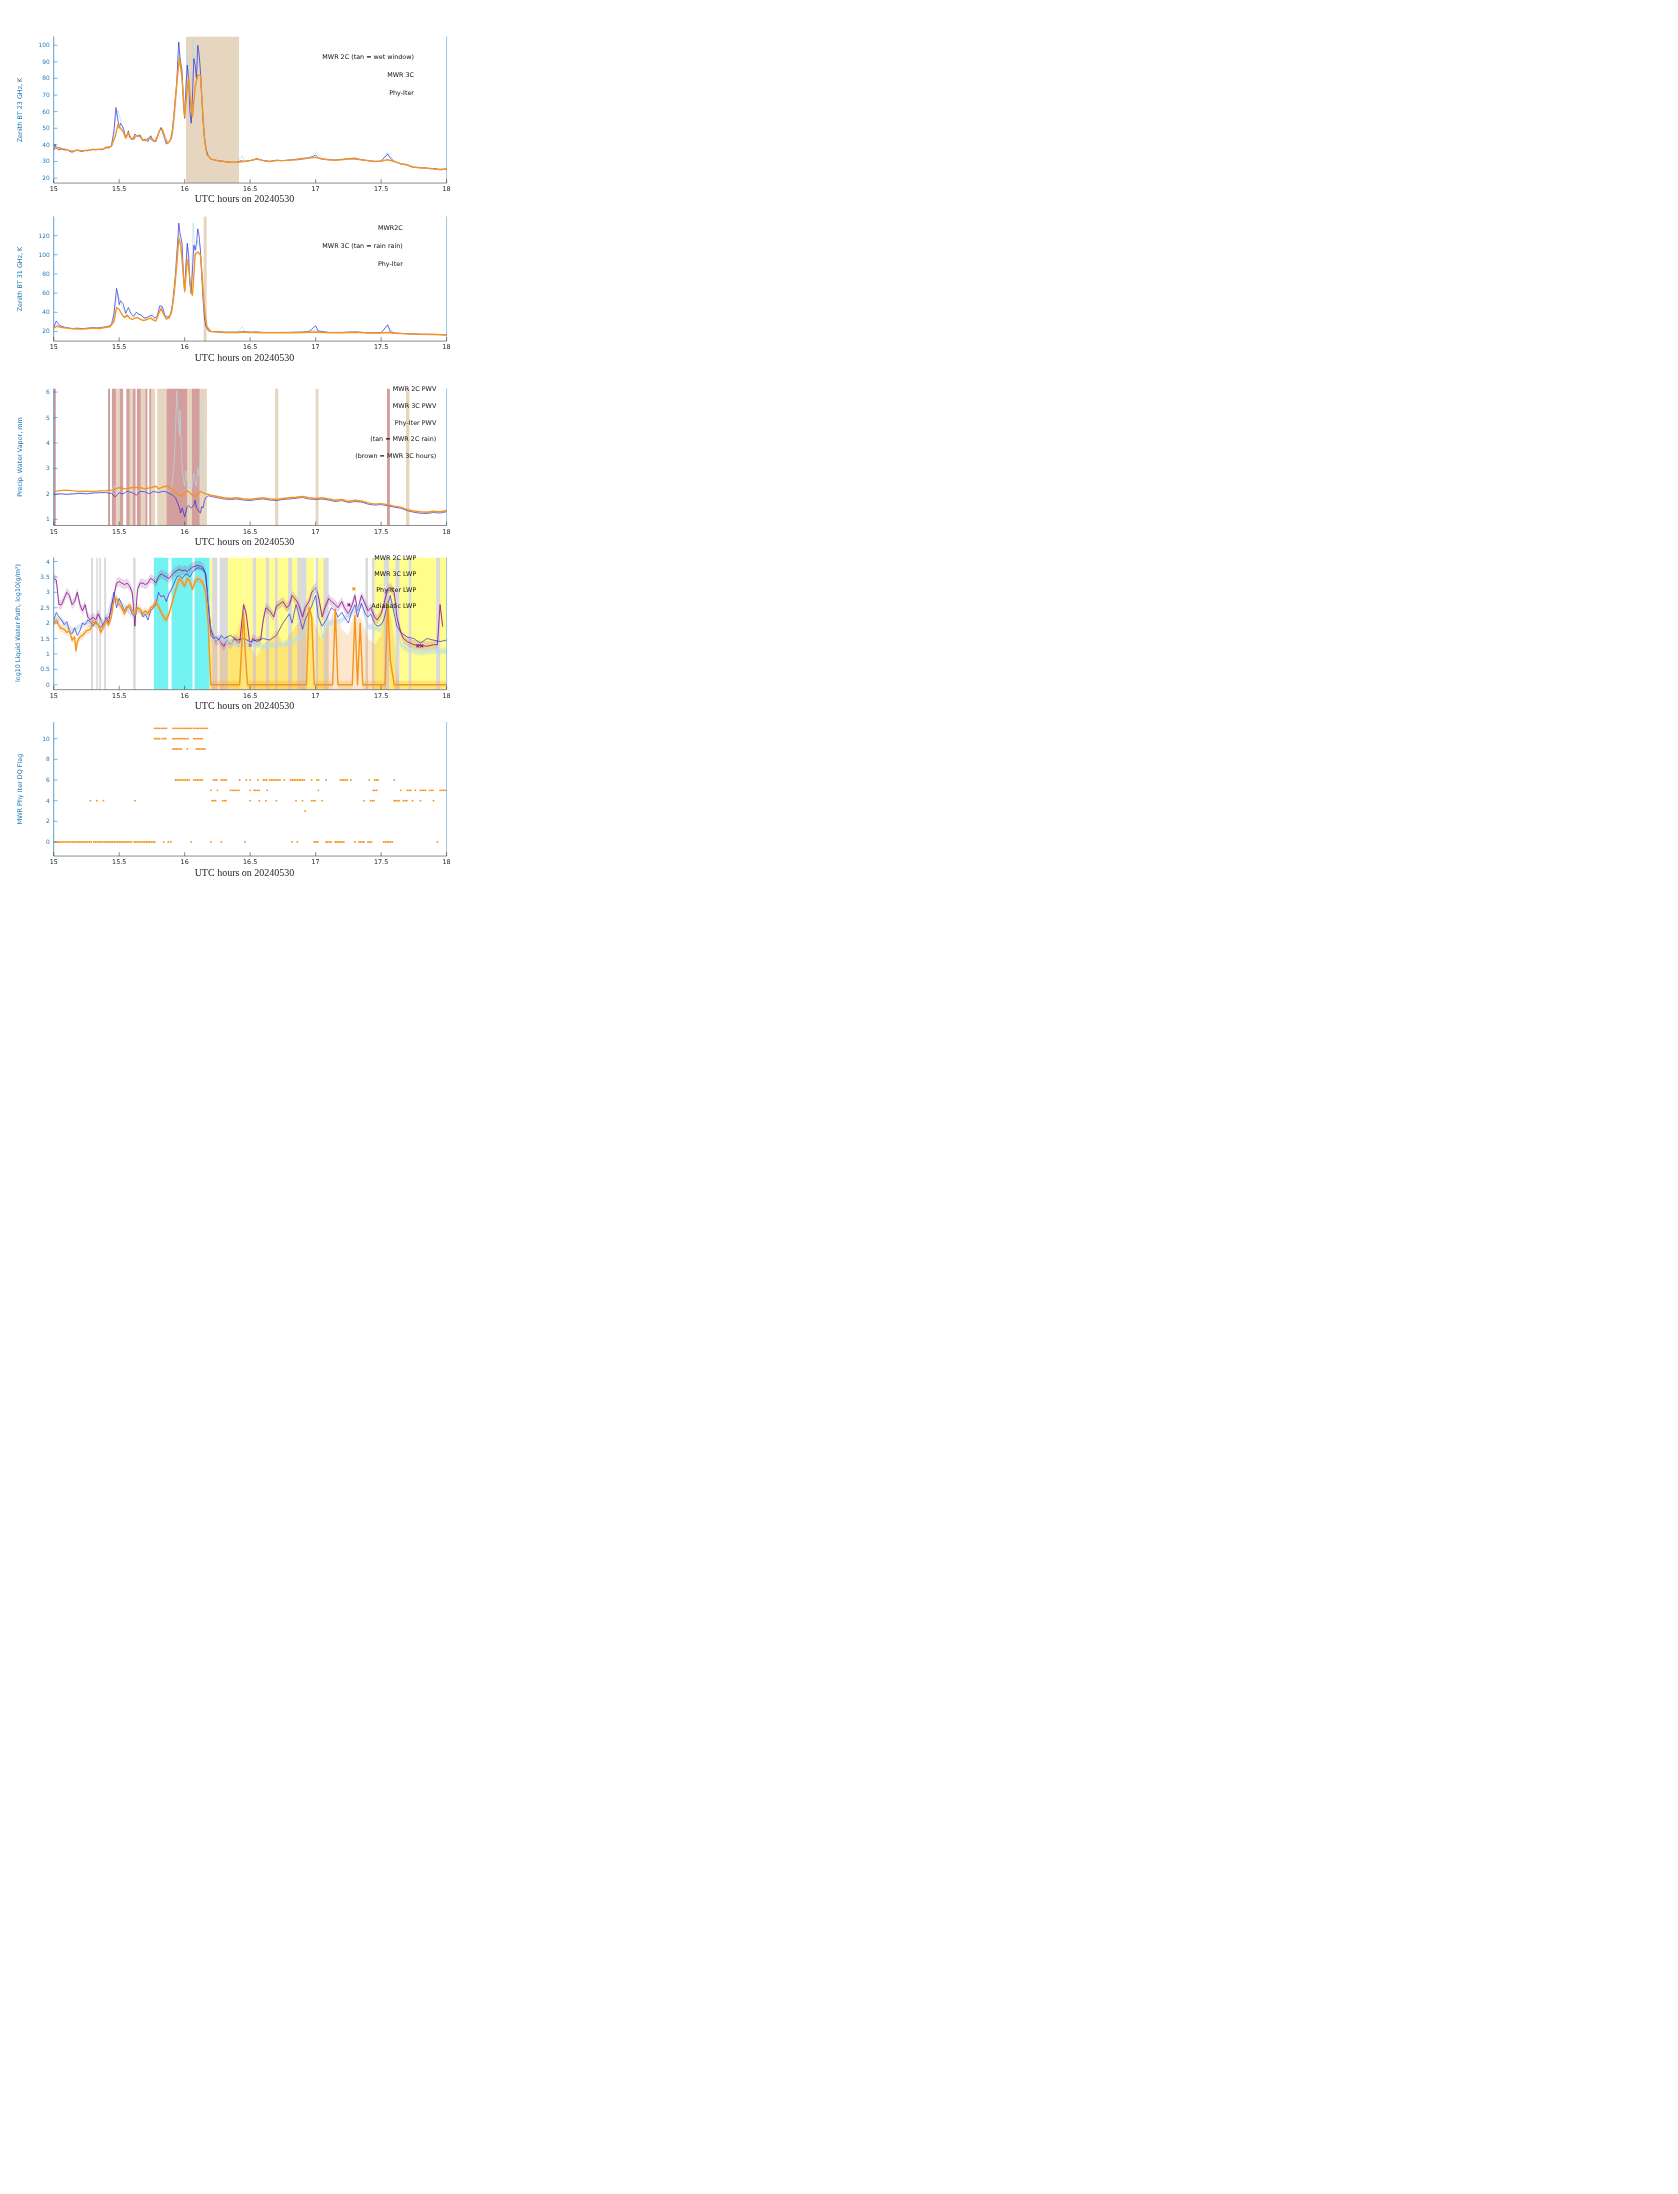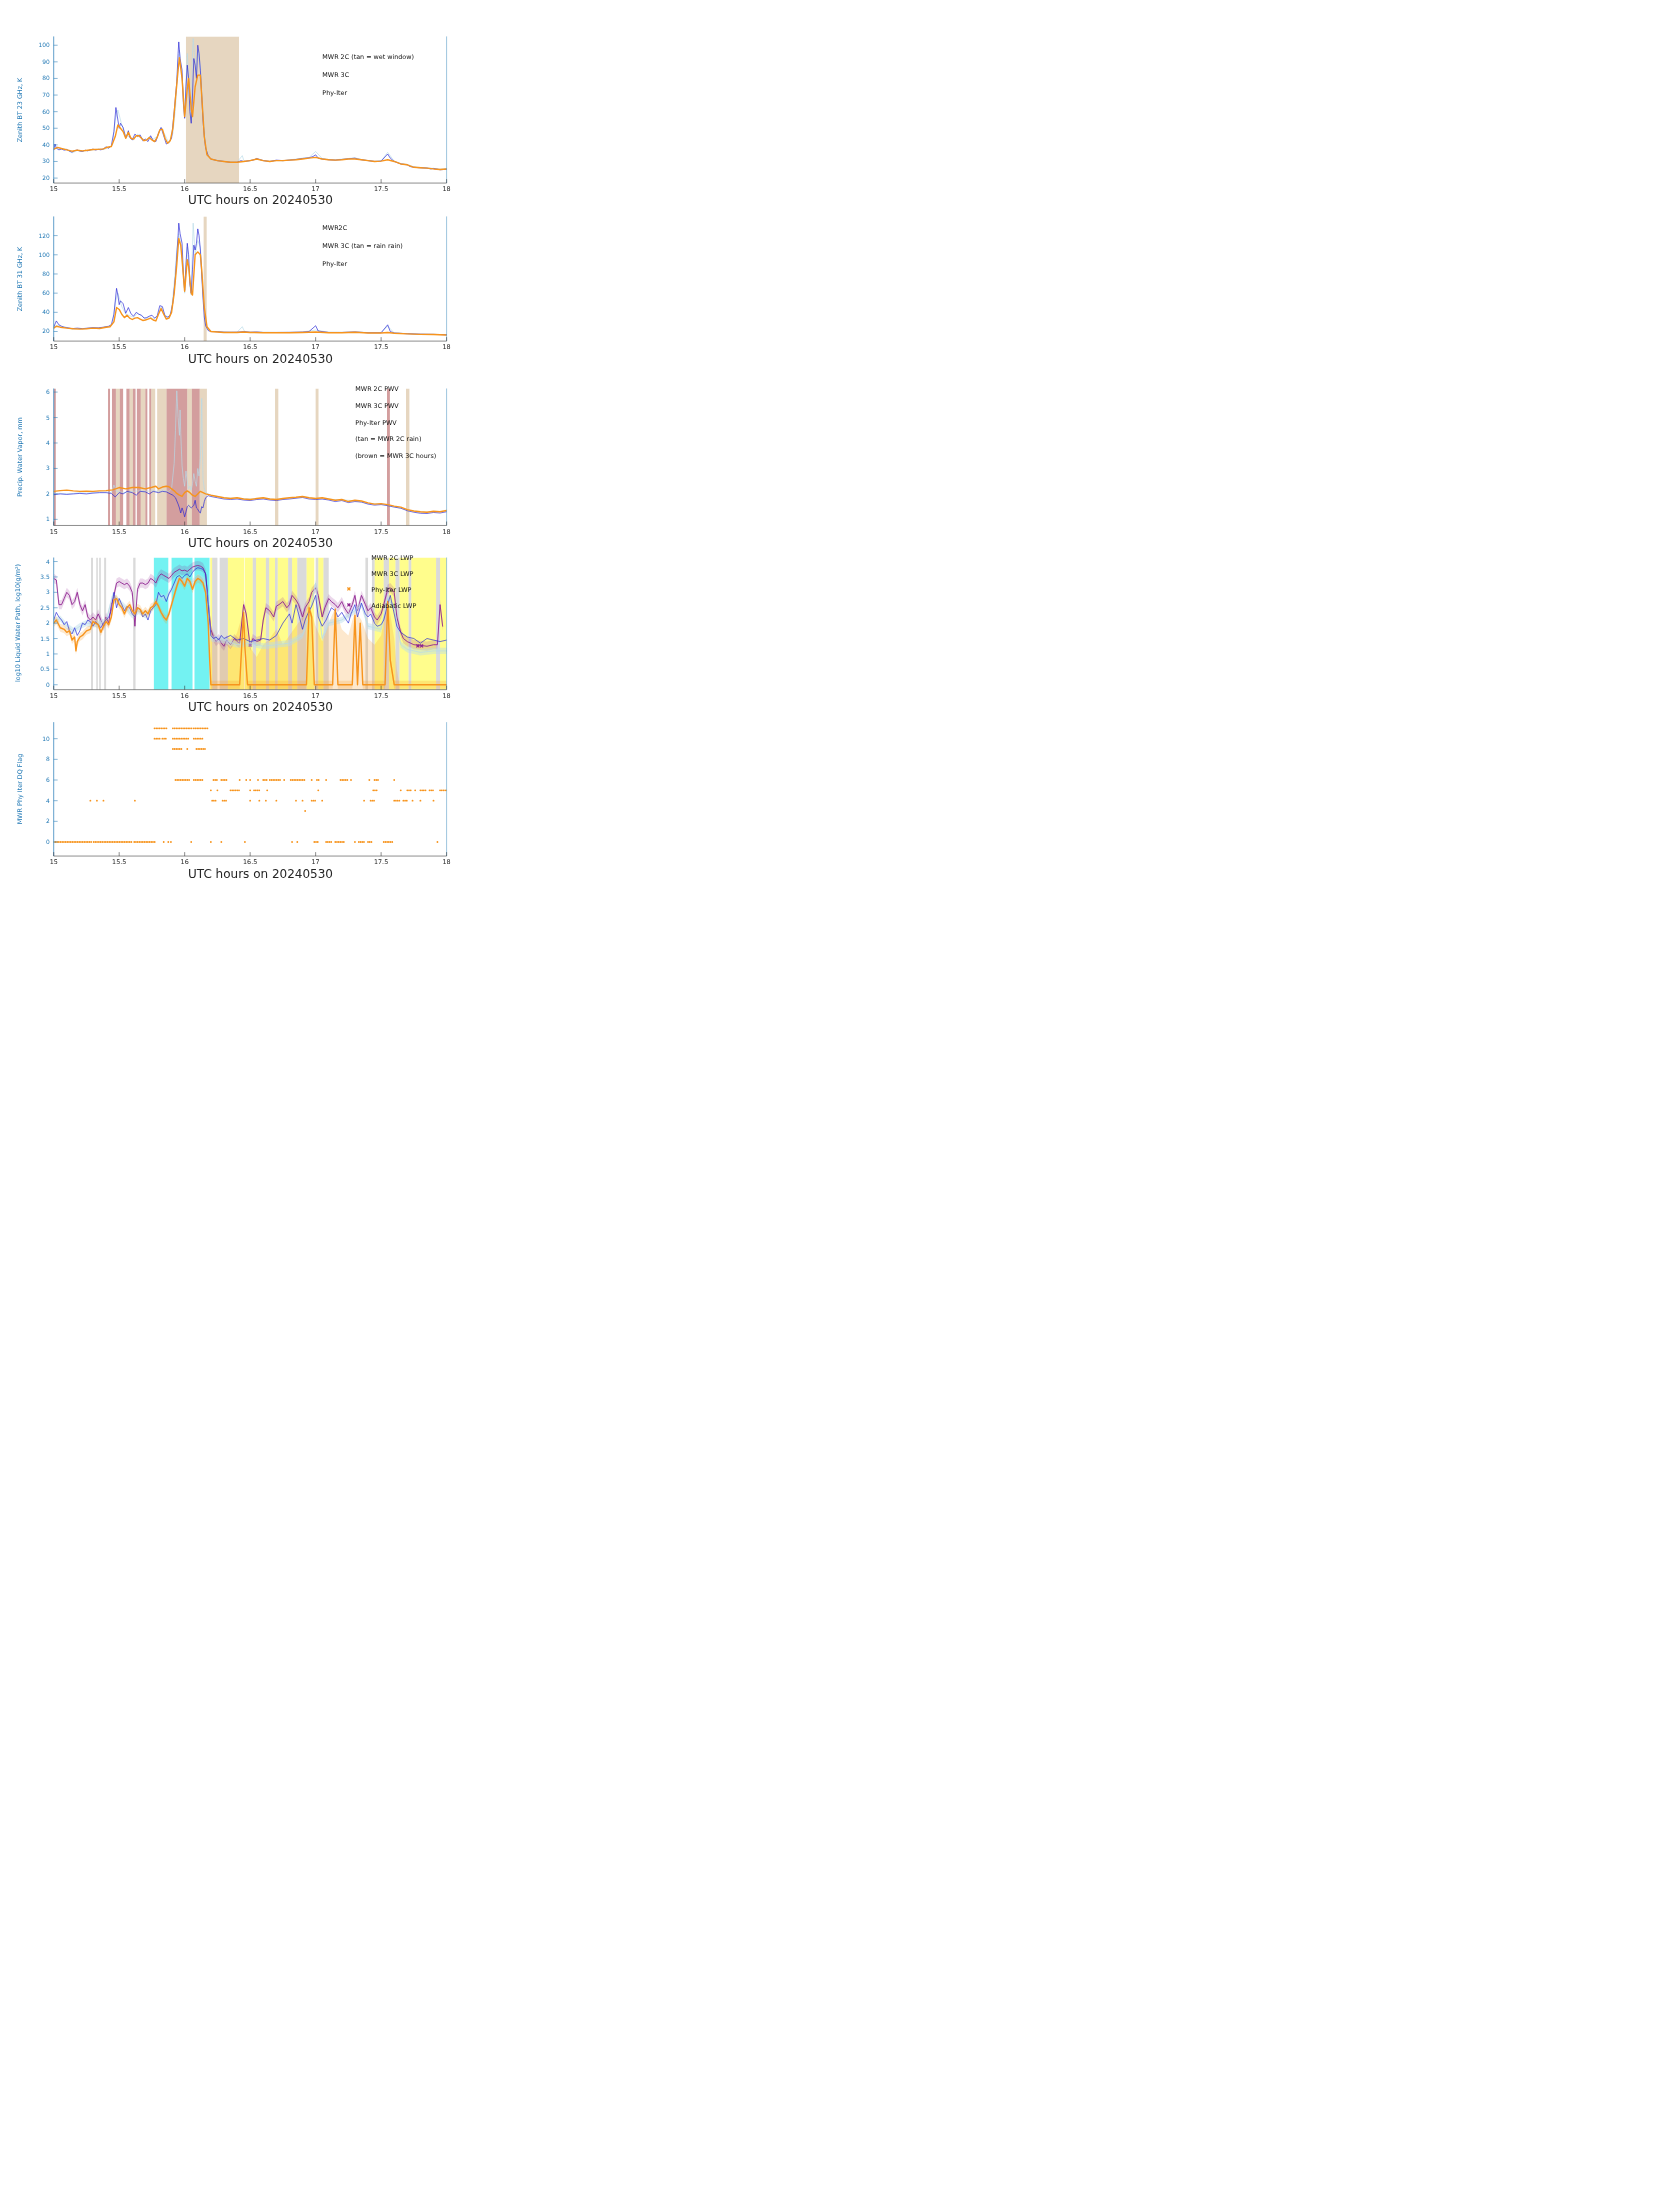--- a/index.html
+++ b/index.html
@@ -1,22 +1,22 @@
 <!DOCTYPE html>
 <html style="font-size:7px"><head>
 <meta charset="utf-8">
 <style>
   html,body{margin:0;padding:0;background:#ffffff;}
   body{width:560px;height:878px;position:relative;font-family:"DejaVu Sans",sans-serif;}
   .stage{position:absolute;left:0;top:0;width:560px;height:878px;}
   svg.chart{position:absolute;left:0;top:0;overflow:visible;}
   .ylabel{position:absolute;color:#1f77b4;font-size:6.4px;white-space:nowrap;transform:translate(-50%,-50%) rotate(-90deg);}
-  .xlabel{position:absolute;left:64px;width:393px;text-align:center;color:#262626;font-size:12px;}
+  .xlabel{position:absolute;left:48px;width:393px;text-align:center;color:#262626;font-size:10px;font-family:Liberation Serif, serif;}
   .legend{position:absolute;font-size:6.4px;color:#111;}
-  .legend-row{display:flex;align-items:center;}
+  .legend-row{display:flex;align-items:center;justify-content:flex-end;}
   .swatch{position:relative;flex:0 0 34px;margin-right:5.3px;}
   .swatch .bar{height:1.3px;width:100%;}
   .swatch.thick .bar{height:2.2px;}
   .swatch.none .bar{visibility:hidden;}
   .swatch .xm{position:absolute;left:50%;top:50%;transform:translate(-50%,-54%);font-weight:bold;font-size:5.7px;line-height:1;}
   .lab{white-space:nowrap;}
 </style>
 </head>
 <body>
 

